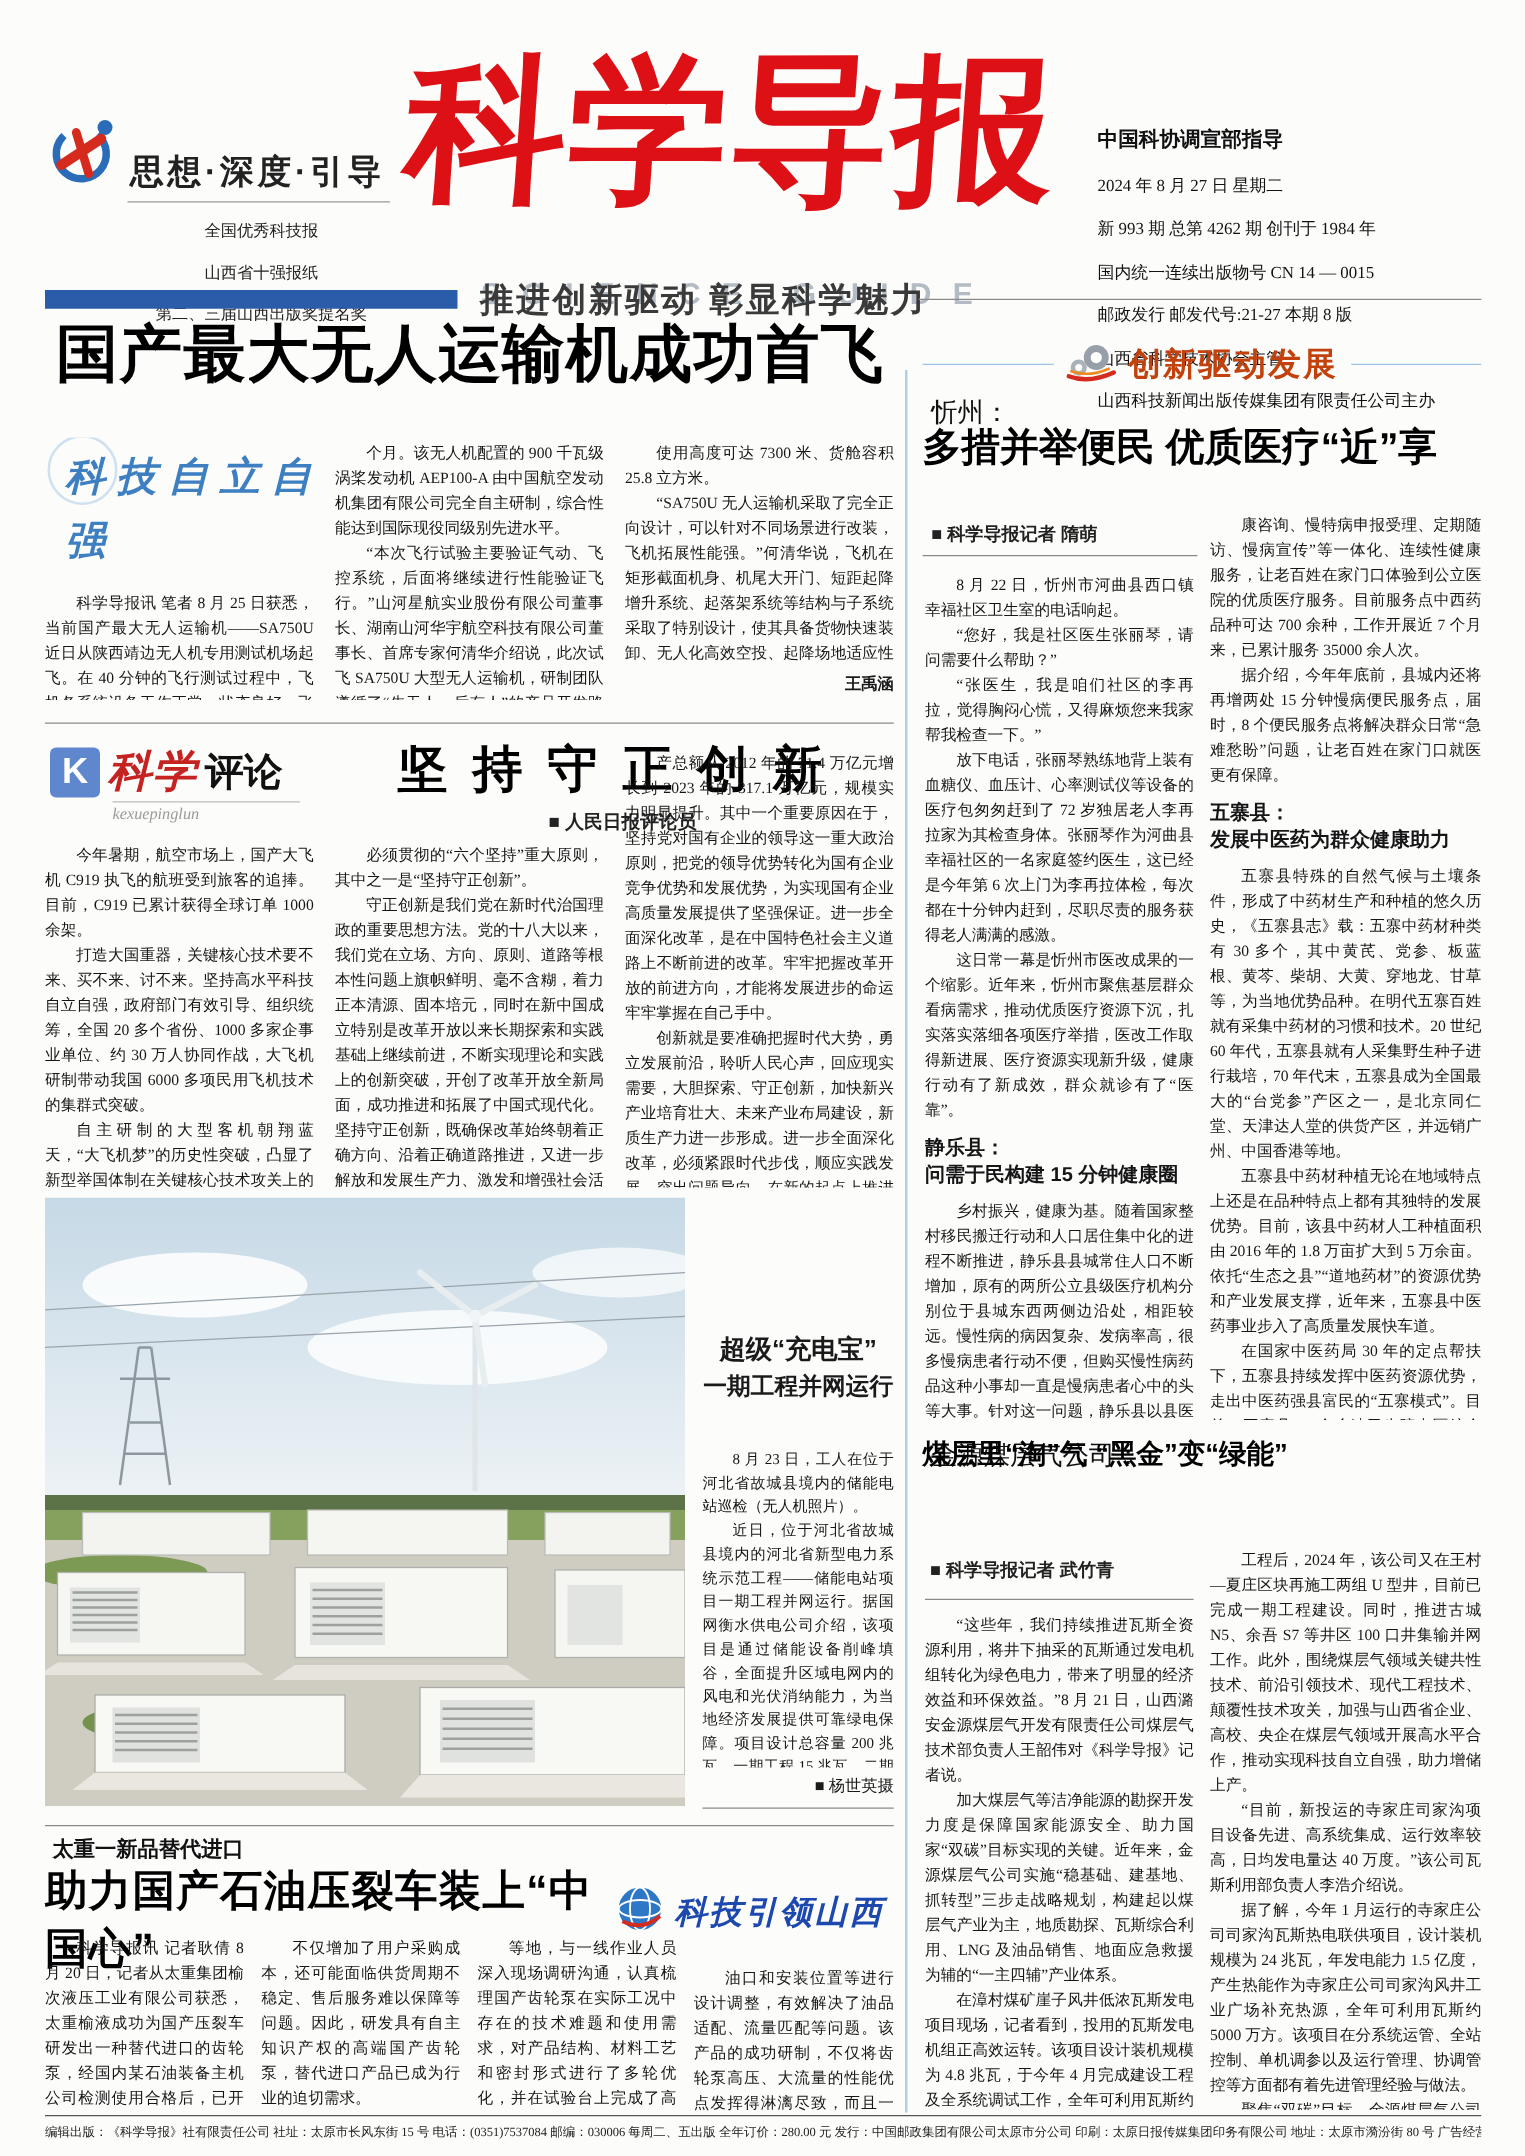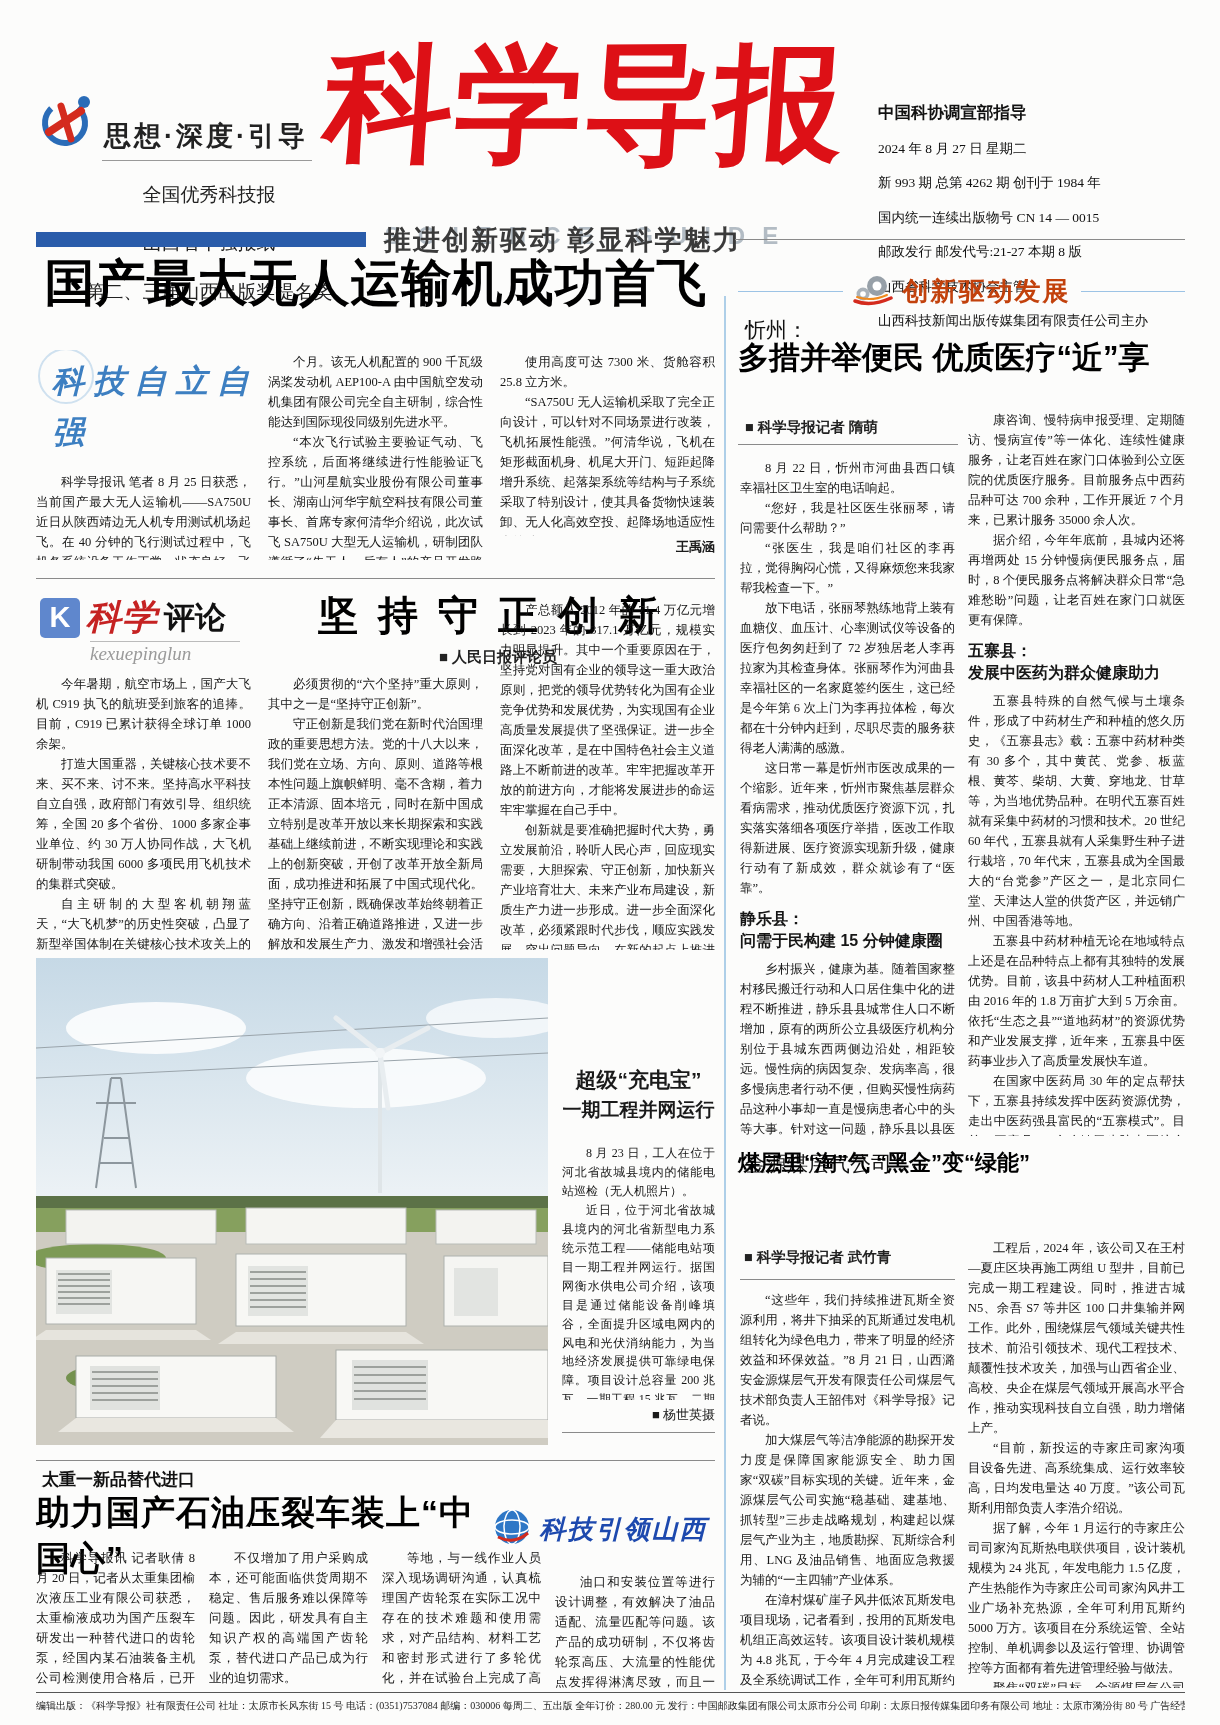--- a/index.html
+++ b/index.html
@@ -7,40 +7,40 @@
        font-family:"Liberation Serif","DejaVu Serif",serif;color:#1a1a1a;}
   .abs{position:absolute;}
   .hairline{position:absolute;background:#8a8a8a;height:1px;}
   .vline{position:absolute;background:#aecfe8;width:2px;}
   .bodycol{position:absolute;text-align:justify;font-size:12.5px;line-height:1.6;overflow:hidden;color:#161616;}
   .bodycol p{margin:0;text-indent:2em;}
   .noindent p{text-indent:0;}
   .sans{font-family:"Liberation Sans","DejaVu Sans",sans-serif;}
   
   .tagline{font-size:27px;font-weight:bold;letter-spacing:3px;color:#222;}
-  .awards{font-size:19px;line-height:1.55;text-align:center;color:#222;}
+  .awards{font-size:13px;line-height:1.55;text-align:center;color:#222;}
   .paper-title{font-size:128px;font-weight:bold;color:#dd1016;text-align:center;line-height:1.05;
                transform:skewX(-4deg);letter-spacing:2px;}
   .paper-title-en{font-size:24px;letter-spacing:17px;color:#b3bcc4;text-align:center;font-weight:bold;margin-top:24px;}
   .mh-info{font-size:13.5px;line-height:1.55;color:#111;}
   .mh-guidance{font-size:16.5px;font-weight:bold;margin-bottom:7px;}
   .blue-bar{position:absolute;background:#2a5caa;}
   .slogan{font-size:27px;font-weight:bold;letter-spacing:2px;color:#3a3a3a;}
   
   .lead-hl{font-size:50px;font-weight:900;letter-spacing:1px;color:#000;text-align:center;line-height:1.1;}
   .badge-blue{font-size:32px;font-style:italic;font-weight:bold;color:#3d7fc1;letter-spacing:2px;position:relative;}
   .badge-blue::before{content:"";position:absolute;left:-14px;top:-8px;width:52px;height:52px;border-radius:50%;
                       border:2px solid #c3d9ec;opacity:.8;}
   .cmt-title{font-size:40px;font-weight:900;letter-spacing:20px;text-align:center;color:#000;}
   .cmt-byline{font-size:15px;font-weight:bold;text-align:center;color:#222;}
   .k-square{width:40px;height:40px;background:#5f87cd;border-radius:5px;color:#fff;font-size:29px;font-weight:bold;
             display:flex;align-items:center;justify-content:center;}
   .logo-cn{font-size:35px;font-weight:bold;font-style:italic;color:#c52222;letter-spacing:1px;}
   .logo-suffix{font-size:31px;font-weight:bold;color:#111;}
-  .logo-en{font-size:19px;font-style:italic;color:#9a9a9a;border-top:1px solid #bbb;padding-top:1px;}
+  .logo-en{font-size:13px;font-style:italic;color:#9a9a9a;border-top:1px solid #bbb;padding-top:1px;}
   .sb-kicker{font-size:21px;color:#111;}
   .sb-hl{font-size:31px;font-weight:900;color:#000;letter-spacing:0px;line-height:1.15;}
   .sb-byline{font-size:14.5px;font-weight:bold;color:#222;}
   .subhead{font-weight:bold;font-size:16px;line-height:1.4;margin:10px 0 6px;text-indent:0;}
   .subhead div{text-indent:0;}
   .cap-title{font-size:21px;font-weight:bold;text-align:center;line-height:1.5;}
   .credit{font-size:13px;font-weight:normal;text-align:right;}
   .bot-kicker{font-size:17px;font-weight:bold;color:#111;}
   .bot-hl{font-size:34px;font-weight:900;color:#000;letter-spacing:1px;}
   .brand-badge-text{font-size:26px;font-weight:900;font-style:italic;color:#1d49ae;letter-spacing:2px;}
@@ -193,21 +193,21 @@
         <path d="M318 409h72M318 417h72M318 425h72M318 433h72M318 441h72" stroke="#9da19d" stroke-width="2"></path>
       <polygon points="40,460 240,460 258,474 22,474" fill="#e9e7e0"></polygon>
       <polygon points="300,462 512,462 512,480 284,480" fill="#e9e7e0"></polygon>
     </g>
   </svg>
 </div>
 
 <div class="abs" style="left:562px;top:958px;width:153px;height:487px;">
   <div class="cap-title sans" style="margin-top:106px;">超级“充电宝”</div>
   <div class="cap-title sans" style="font-size:19px;">一期工程并网运行</div>
-  <div class="bodycol" style="position:static;margin-top:20px;font-size:12px;line-height:1.58;height:256px;">
+  <div class="bodycol" style="position:static;margin-top:34px;font-size:12px;line-height:1.58;height:256px;">
       <p>8 月 23 日，工人在位于河北省故城县境内的储能电站巡检（无人机照片）。</p>
       <p>近日，位于河北省故城县境内的河北省新型电力系统示范工程——储能电站项目一期工程并网运行。据国网衡水供电公司介绍，该项目是通过储能设备削峰填谷，全面提升区域电网内的风电和光伏消纳能力，为当地经济发展提供可靠绿电保障。项目设计总容量 200 兆瓦，一期工程 15 兆瓦，二期工程 185 兆瓦，全部建成投运后，预计每年可提高清洁能源消纳 1.2 亿千瓦时，减少碳排放 8 万吨。</p>
     </div>
   <div class="credit" style="margin-top:6px;">■ 杨世英摄</div>
   <div style="border-top:1px solid #8a8a8a;margin-top:8px;"></div>
 </div>
 
 <div class="hairline" style="left:36px;top:1460px;width:679px;"></div>
 <div class="abs bot-kicker sans" style="left:42px;top:1468px;">太重一新品替代进口</div>
 <div class="abs bot-hl sans" style="left:36px;top:1490px;width:470px;">助力国产石油压裂车装上“中国心”</div>

